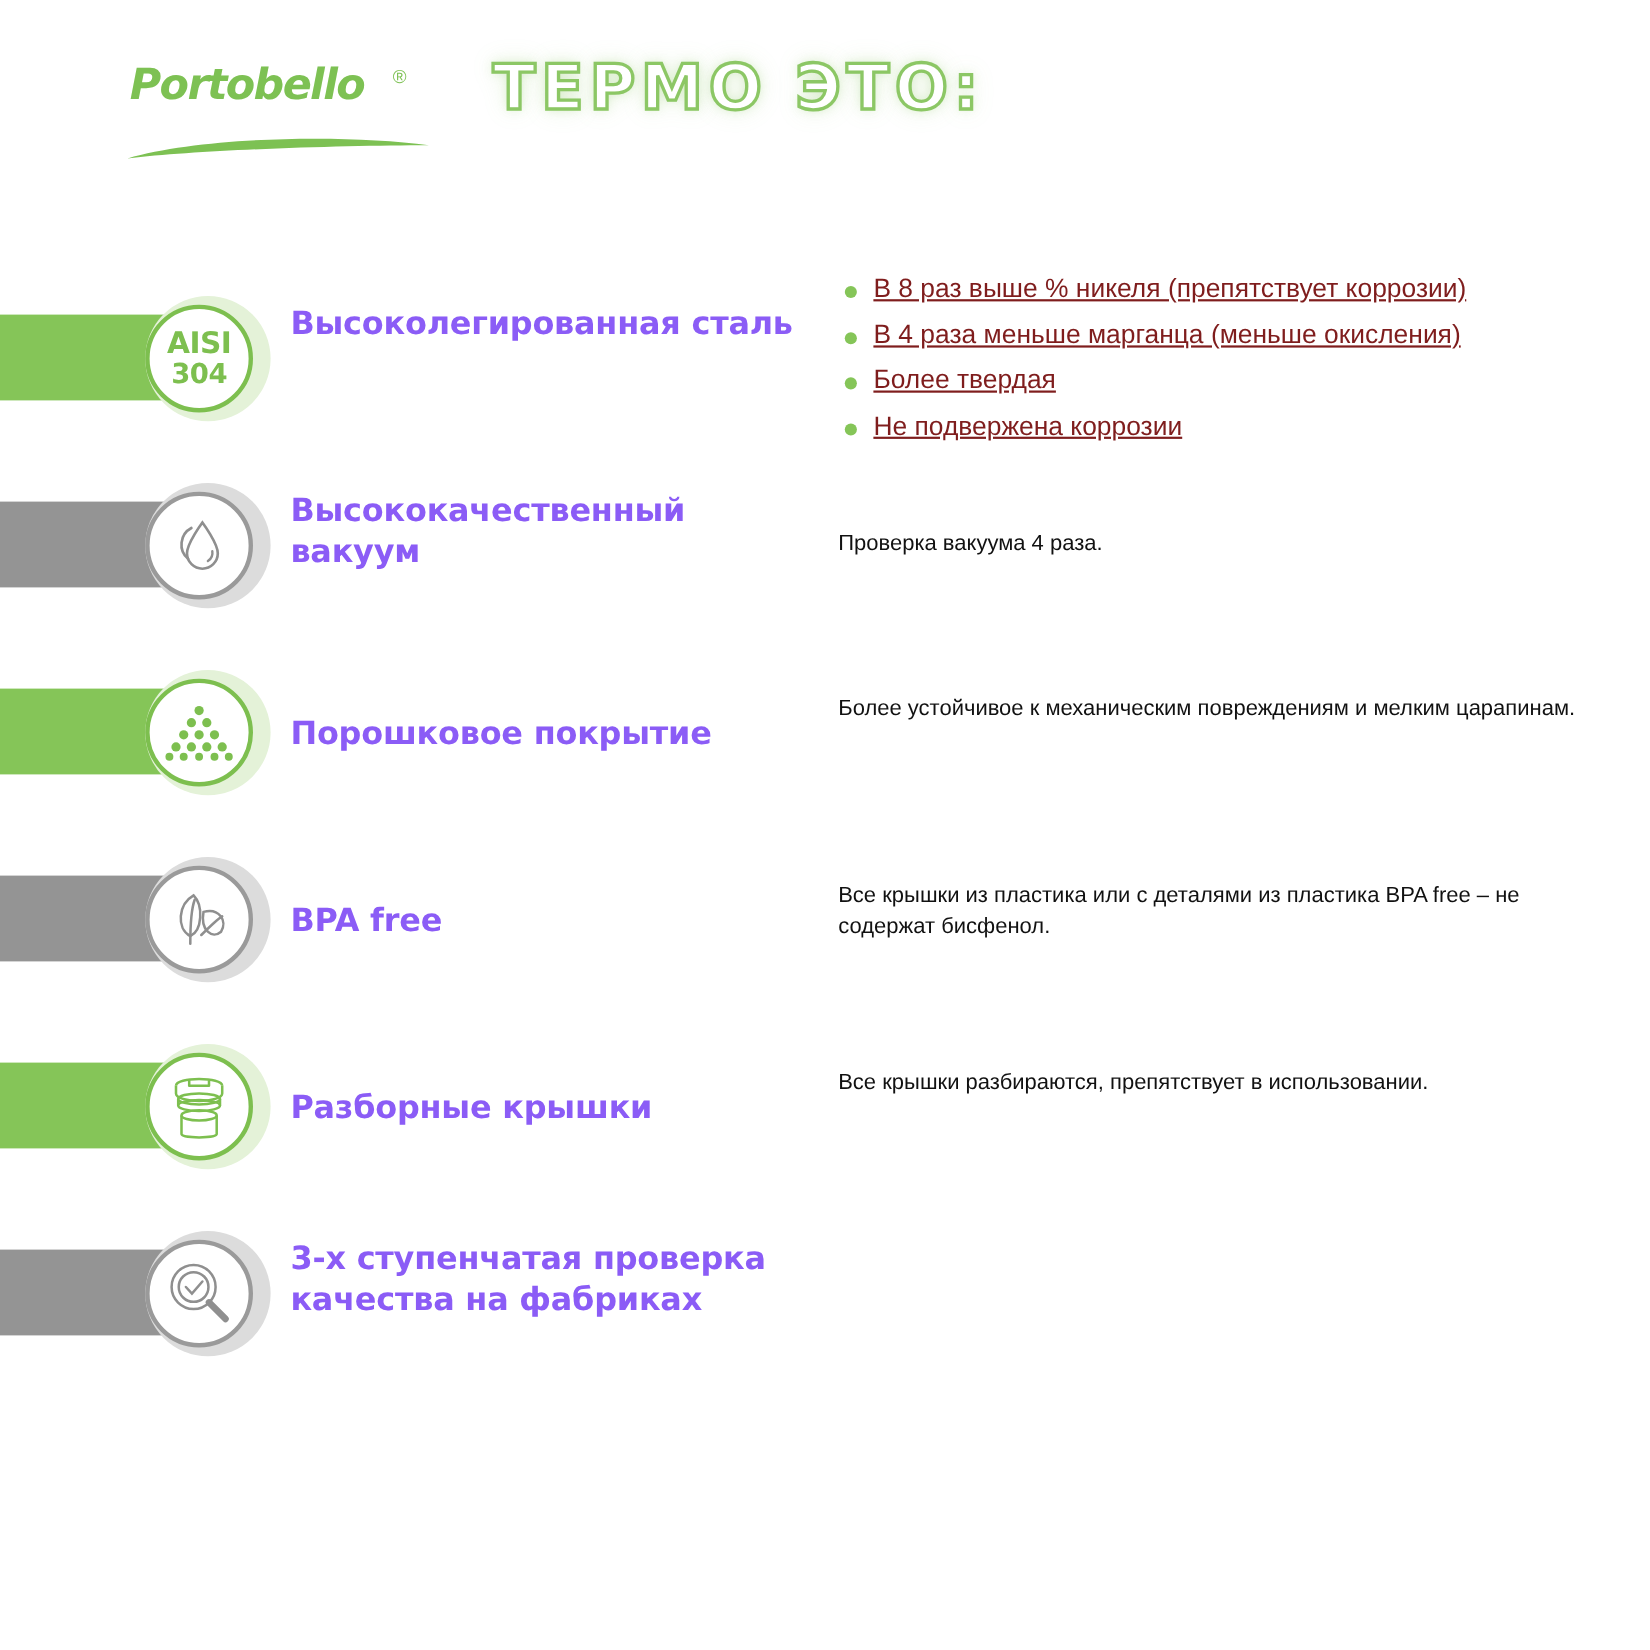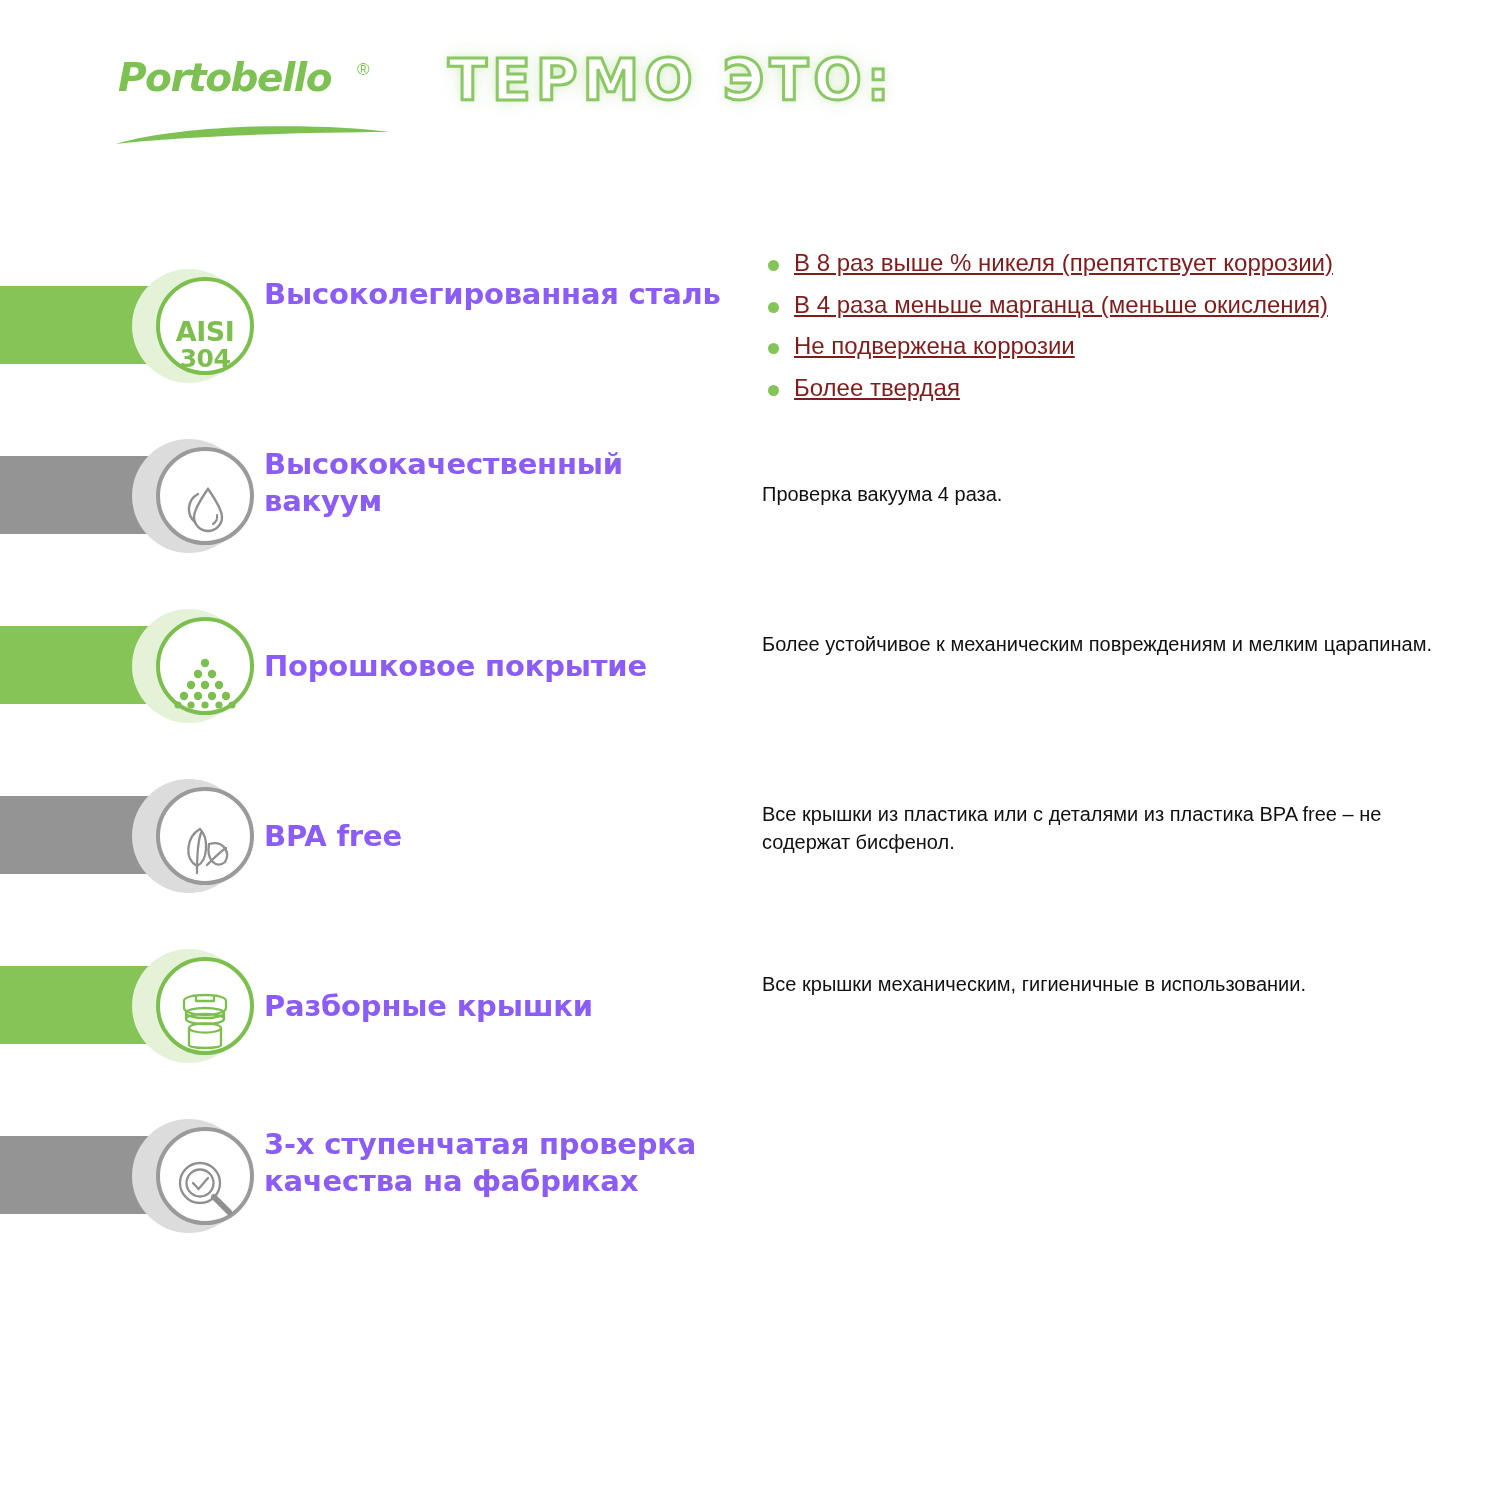--- a/index.html
+++ b/index.html
@@ -101,29 +101,29 @@
     top: 41px;
     width: 114px;
     height: 114px;
     border-radius: 50%;
   }
   .circle-halo.green { background: #e4f2d8; }
   .circle-halo.gray  { background: #dcdcdc; }
 
   .circle {
     position: absolute;
-    left: 156px;
+    left: 132px;
     top: 49px;
     width: 98px;
     height: 98px;
     border-radius: 50%;
     background: #ffffff;
     box-sizing: border-box;
     display: flex;
-    align-items: flex-end;
+    align-items: center;
     justify-content: center;
   }
   .circle.green { border: 4px solid #7dbf4f; }
   .circle.gray  { border: 4px solid #9a9a9a; }
 
   .aisi {
     text-align: center;
     font-family: "DejaVu Sans", sans-serif;
     font-weight: bold;
     color: #7dbf4f;
@@ -212,22 +212,22 @@
   <div class="circle green">
     <div class="aisi">
       <span class="l1">AISI</span>
       <span class="l2">304</span>
     </div>
   </div>
   <div class="title two-line">Высоколегированная сталь</div>
   <ul class="bullets">
     <li>В 8 раз выше % никеля (препятствует коррозии)</li>
     <li>В 4 раза меньше марганца (меньше окисления)</li>
+    <li>Более твердая</li>
     <li>Не подвержена коррозии</li>
-    <li>Более твердая</li>
   </ul>
 </div>
 
 <div class="row" style="top:398px">
   <div class="bar gray"></div>
   <div class="circle-halo gray"></div>
   <div class="circle gray">
     <svg width="62" height="62" viewBox="0 0 62 62">
       <path d="M34 10 C 34 10, 48 29, 48 38 A 14 14 0 0 1 20 38 C 20 29, 34 10, 34 10 Z" fill="none" stroke="#8f8f8f" stroke-width="2.4"></path>
       <path d="M24 15 A 17 17 0 0 0 21 43" fill="none" stroke="#8f8f8f" stroke-width="2.4" stroke-linecap="round"></path>
@@ -294,21 +294,21 @@
         <path d="M24 7 L24 12 L42 12 L42 7"></path>
         <ellipse cx="33" cy="24" rx="19" ry="5"></ellipse>
         <ellipse cx="33" cy="30" rx="19" ry="5"></ellipse>
         <path d="M14 24 L14 30 M52 24 L52 30"></path>
         <path d="M17 39 L17 56 C 17 58, 24 59, 33 59 C 42 59, 49 58, 49 56 L49 39"></path>
         <ellipse cx="33" cy="39" rx="16" ry="4.6"></ellipse>
       </g>
     </svg>
   </div>
   <div class="title one-line">Разборные крышки</div>
-  <div class="desc two-line">Все крышки механическим, гигиеничные в использовании.</div>
+  <div class="desc two-line">Все крышки разбираются, препятствует в использовании.</div>
 </div>
 
 <div class="row" style="top:1078px">
   <div class="bar gray"></div>
   <div class="circle-halo gray"></div>
   <div class="circle gray">
     <svg width="64" height="64" viewBox="0 0 64 64">
       <g fill="none" stroke="#8f8f8f" stroke-width="2.3" stroke-linecap="round">
         <circle cx="27" cy="26" r="20"></circle>
         <circle cx="27" cy="26" r="13.5"></circle>

